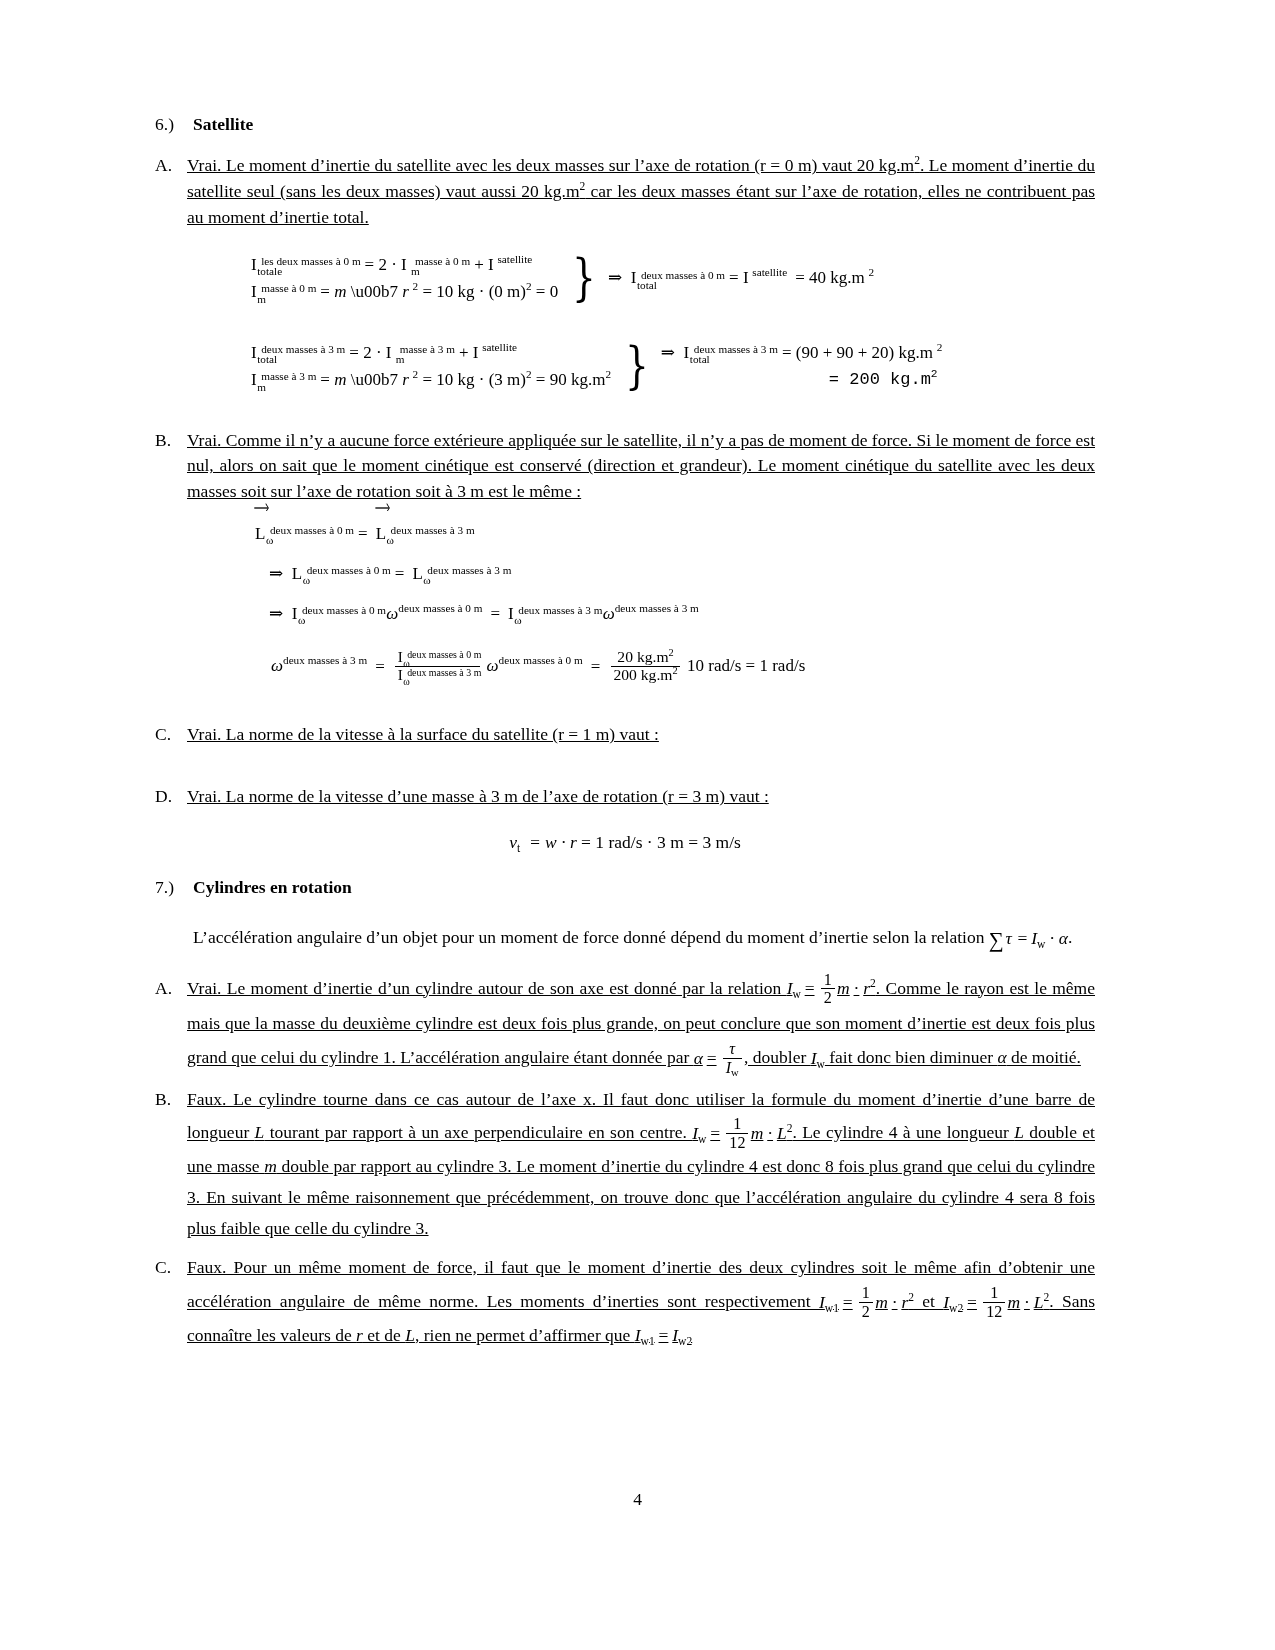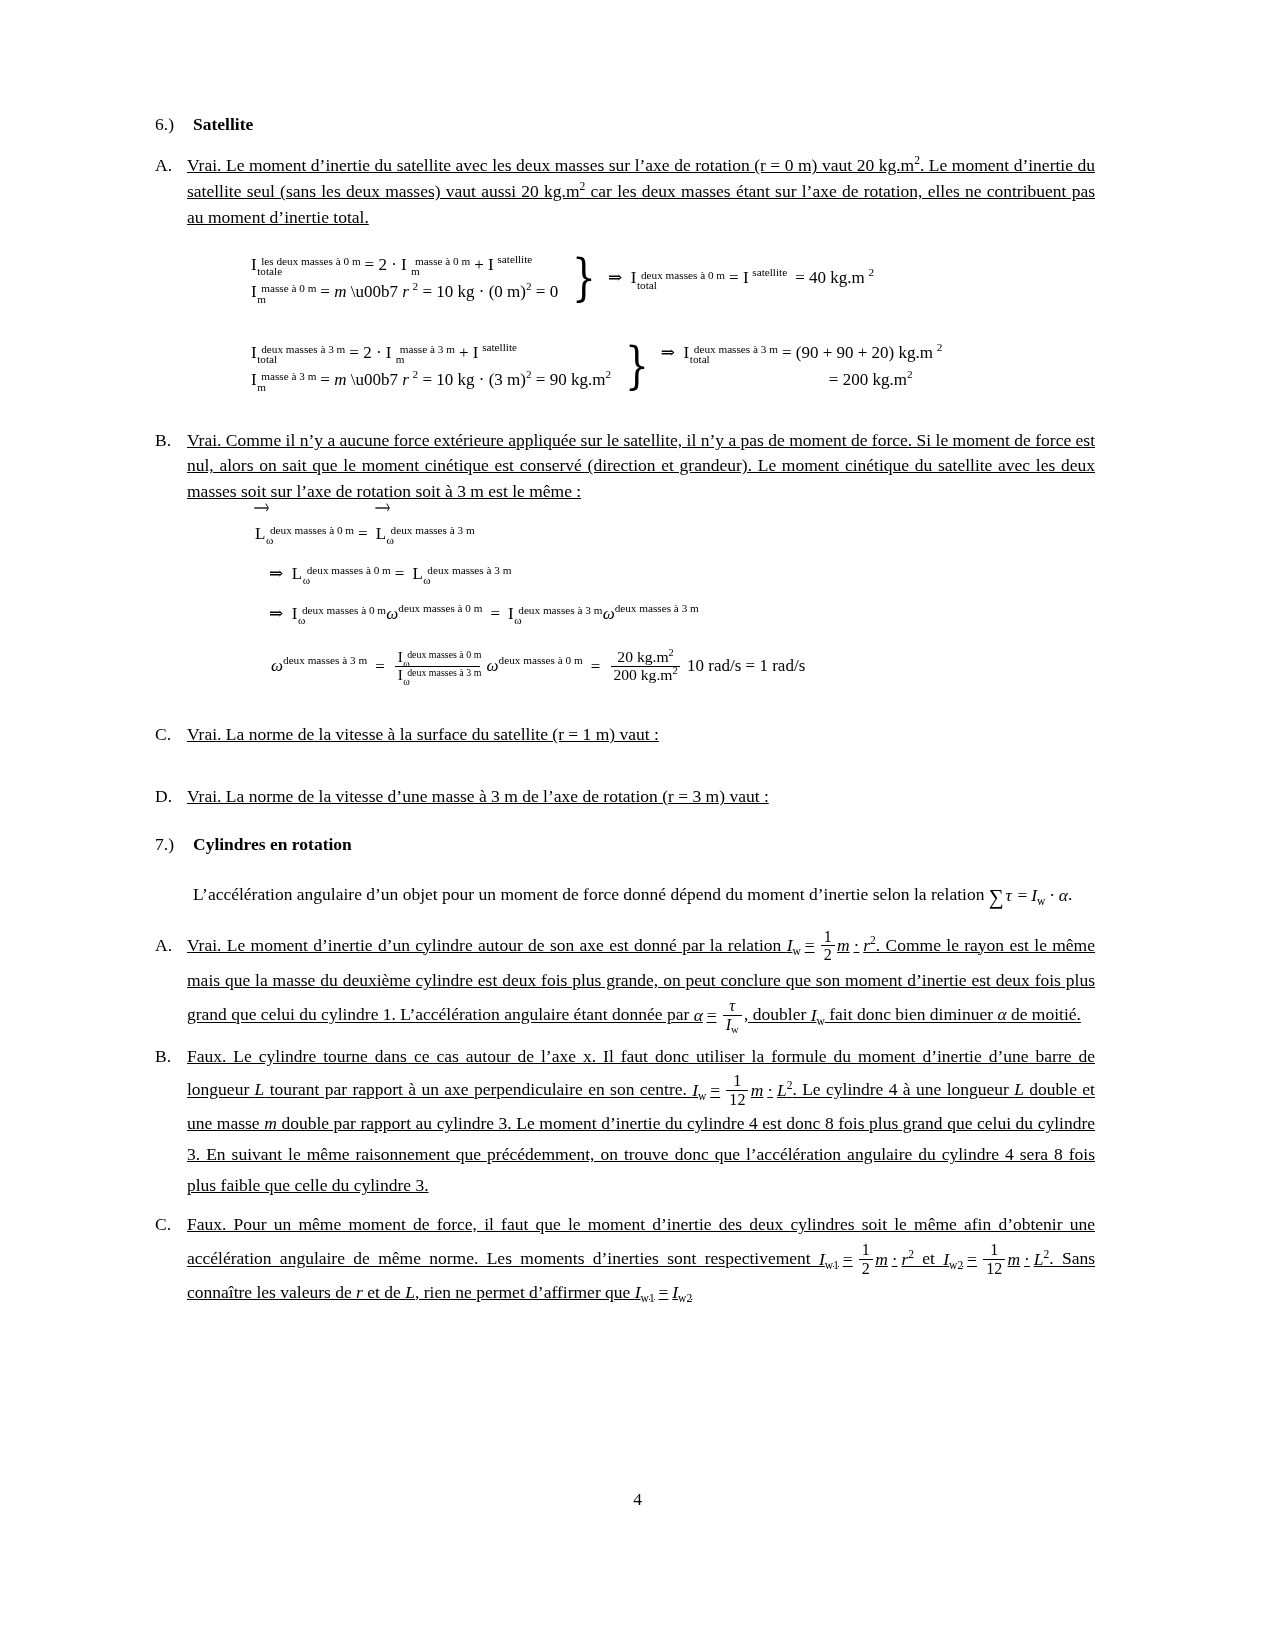--- a/index.html
+++ b/index.html
@@ -179,21 +179,21 @@
     transform: scaleX(0.75);
   }
   .sys-right {
     display: inline-block;
     font-size: 17px;
     line-height: 1.62;
     white-space: nowrap;
     margin-left: 2px;
   }
   .sys-right .row { display: block; }
-  .sys-right .row.indent { padding-left: 168px; }
+  .sys-right .row.indent { padding-left: 168px; font-family: Liberation Mono, monospace; }
 
   .eqlist {
     margin-left: 100px;
     font-size: 17px;
     line-height: 2.35;
   }
   .eqlist .row { display: block; white-space: nowrap; }
   .eqlist .row.r2 { padding-left: 14px; }
   .eqlist .row.r3 { padding-left: 14px; }
 
@@ -359,20 +359,24 @@
     </div>
 
 
     <div style="height:22px;"></div>
 
     <div class="sub">
       <div class="sublabel">D.</div>
       <div class="subbody">Vrai. La norme de la vitesse d’une masse à 3 m de l’axe de rotation (r = 3 m) vaut :</div>
     </div>
 
+    <div class="eq-block math" style="margin-top:22px;">
+      <span class="mi">v</span><sub class="s mi">t</sub>
+      <span class="mr" style="font-style:italic;">&nbsp;=&nbsp;w&nbsp;·&nbsp;r&nbsp;</span><span class="mr">= 1 rad/s · 3 m = 3 m/s</span>
+    </div>
 
     <div style="height:22px;"></div>
 
     <div class="item">
       <div class="itemnum">7.)</div>
       <div class="itembody sec-title">Cylindres en rotation</div>
     </div>
 
     <div class="item" style="margin-top:24px;">
       <div class="itemnum"></div>

